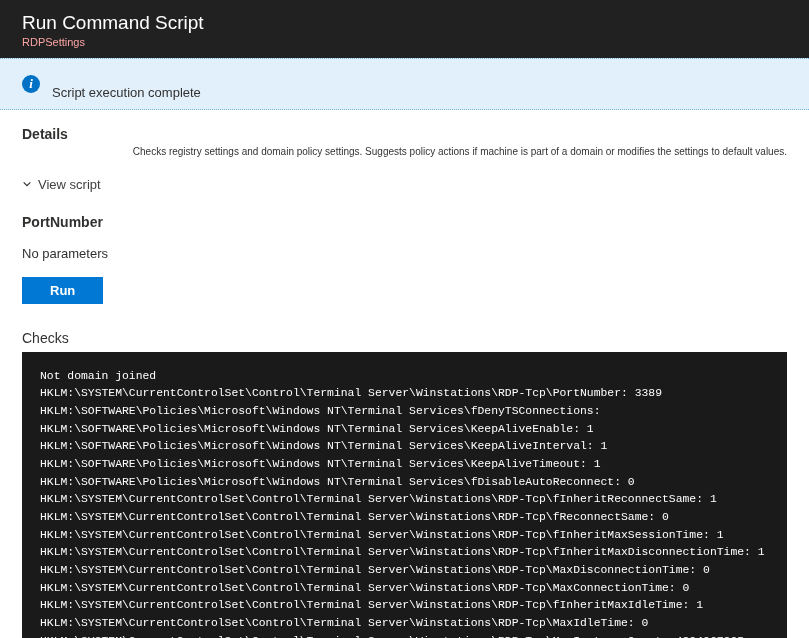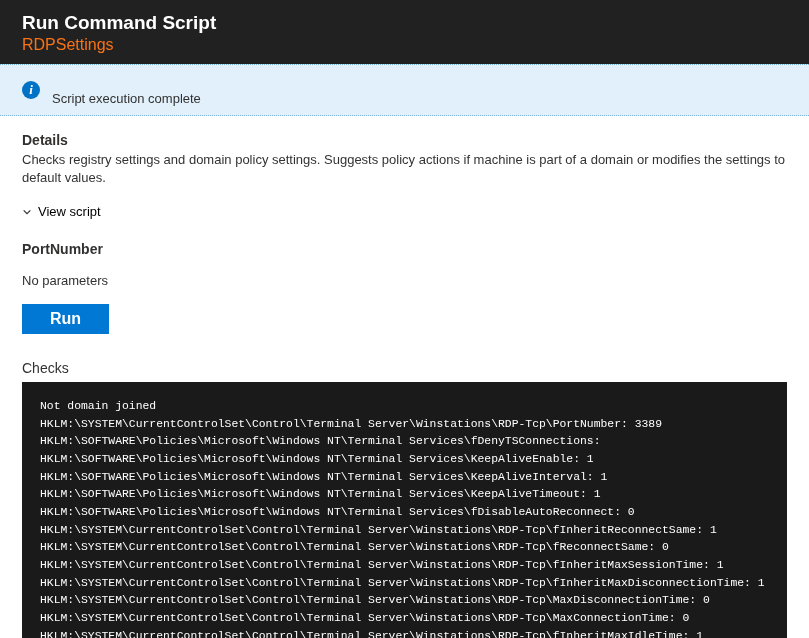--- a/index.html
+++ b/index.html
@@ -10,26 +10,26 @@
       background: #ffffff;
       width: 809px;
     }
     .header {
       background: #212121;
       color: #ffffff;
       padding: 12px 22px 10px;
     }
     .header-title {
       font-size: 19px;
-      font-weight: 700;
+      font-weight: 400;
       margin-bottom: 2px;
     }
     .header-sub {
-      font-size: 16px;
-      color: #f97316;
+      font-size: 11px;
+      color: #fca5a5;
     }
     .banner {
       background: #e1f0fb;
       border-top: 1px dotted #77b3db;
       border-bottom: 1px dotted #77b3db;
       padding: 9px 22px;
       display: flex;
       align-items: center;
       gap: 12px;
     }
@@ -49,50 +49,51 @@
       flex-shrink: 0;
     }
     .banner-text { font-size: 13px; margin-top: 17px; }
     .content { padding: 16px 22px 22px; }
     .section-title {
       font-size: 14px;
       font-weight: 700;
       margin-bottom: 3px;
     }
     .desc {
-      font-size: 13px;
+      font-size: 10px;
       color: #333;
       line-height: 1.35;
       margin-bottom: 18px;
+      text-align: right;
     }
     .view-script {
       display: flex;
       align-items: center;
       gap: 6px;
-      color: #000000;
+      color: #404040;
       font-size: 13px;
       cursor: pointer;
       margin-bottom: 22px;
       user-select: none;
     }
     .chevron {
       width: 10px;
       height: 10px;
       display: inline-flex;
       align-items: center;
       justify-content: center;
     }
     .chevron svg { width: 10px; height: 10px; }
     .params-block { margin-bottom: 16px; }
     .no-params { font-size: 13px; margin-top: 16px; }
     .run-btn {
       background: #0078d4;
       color: #fff;
       border: none;
-      font-size: 16px;
+      font-size: 13px;
       font-weight: 600;
       padding: 6px 28px;
       cursor: pointer;
       margin-bottom: 26px;
     }
     .output-label { font-size: 14px; margin-bottom: 6px; }
     .output-console {
       background: #1a1a1a;
       color: #ffffff;
       font-family: Consolas, "Courier New", monospace;

